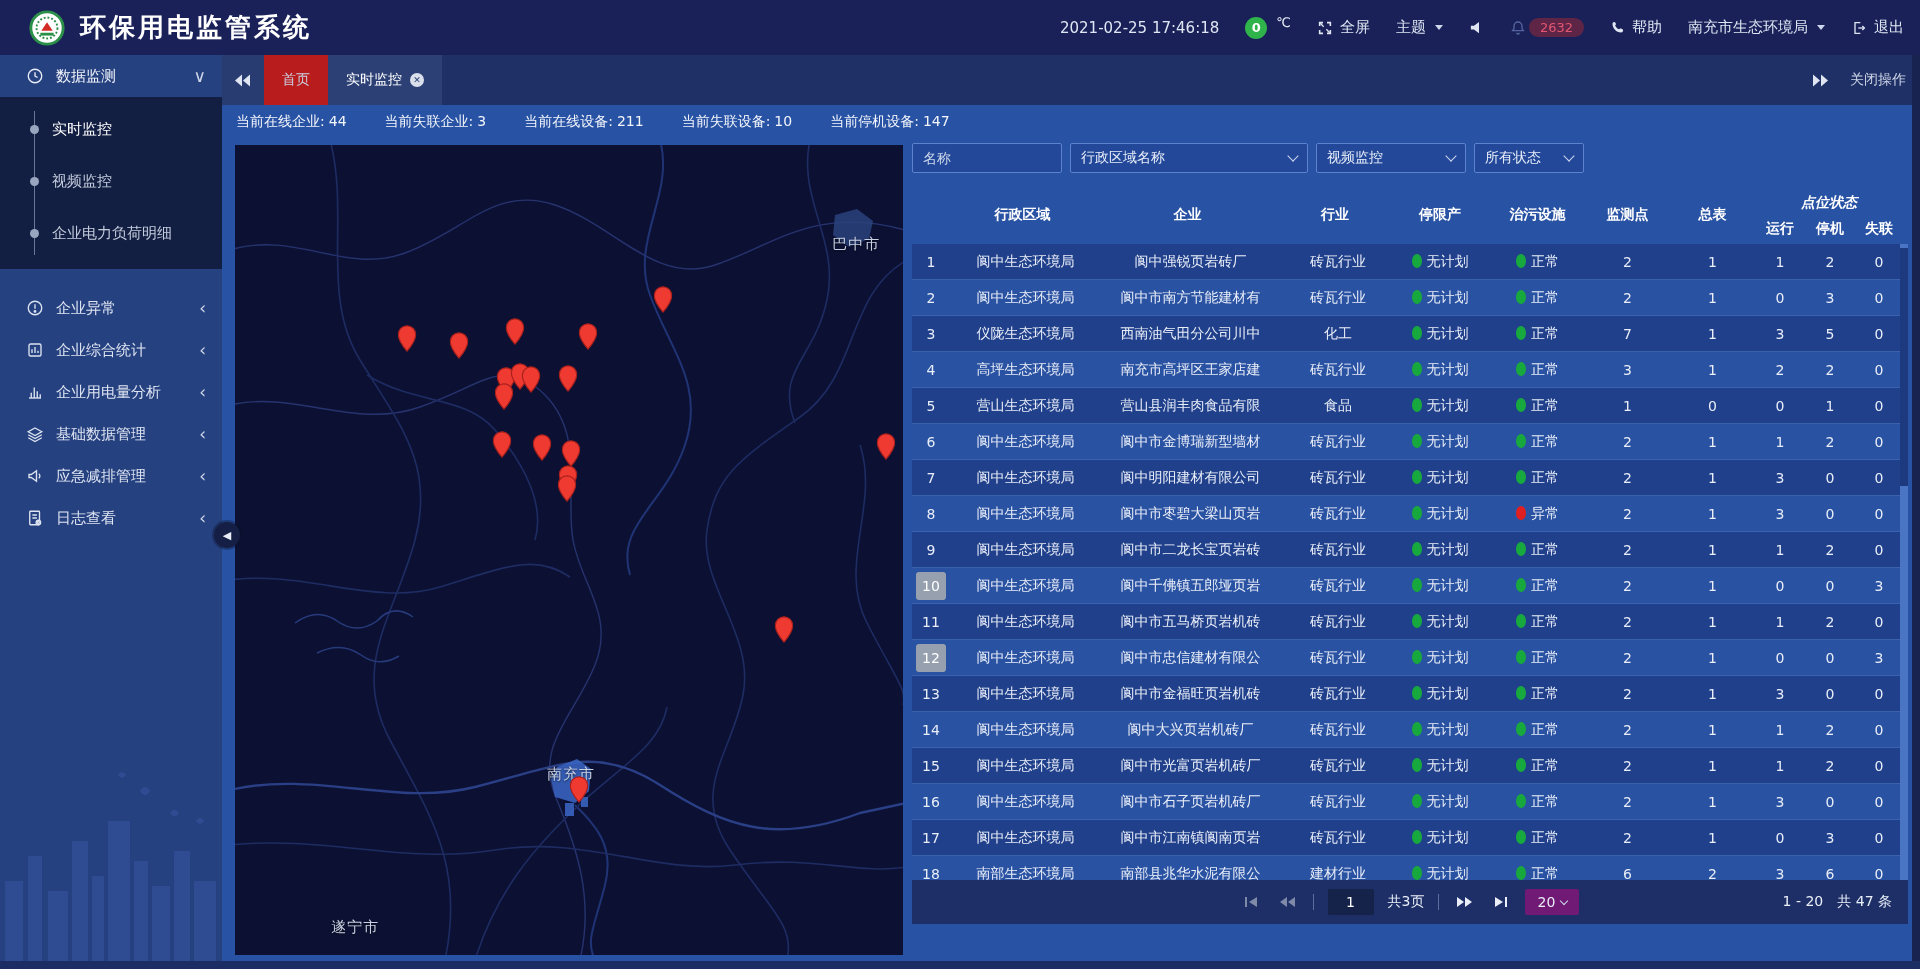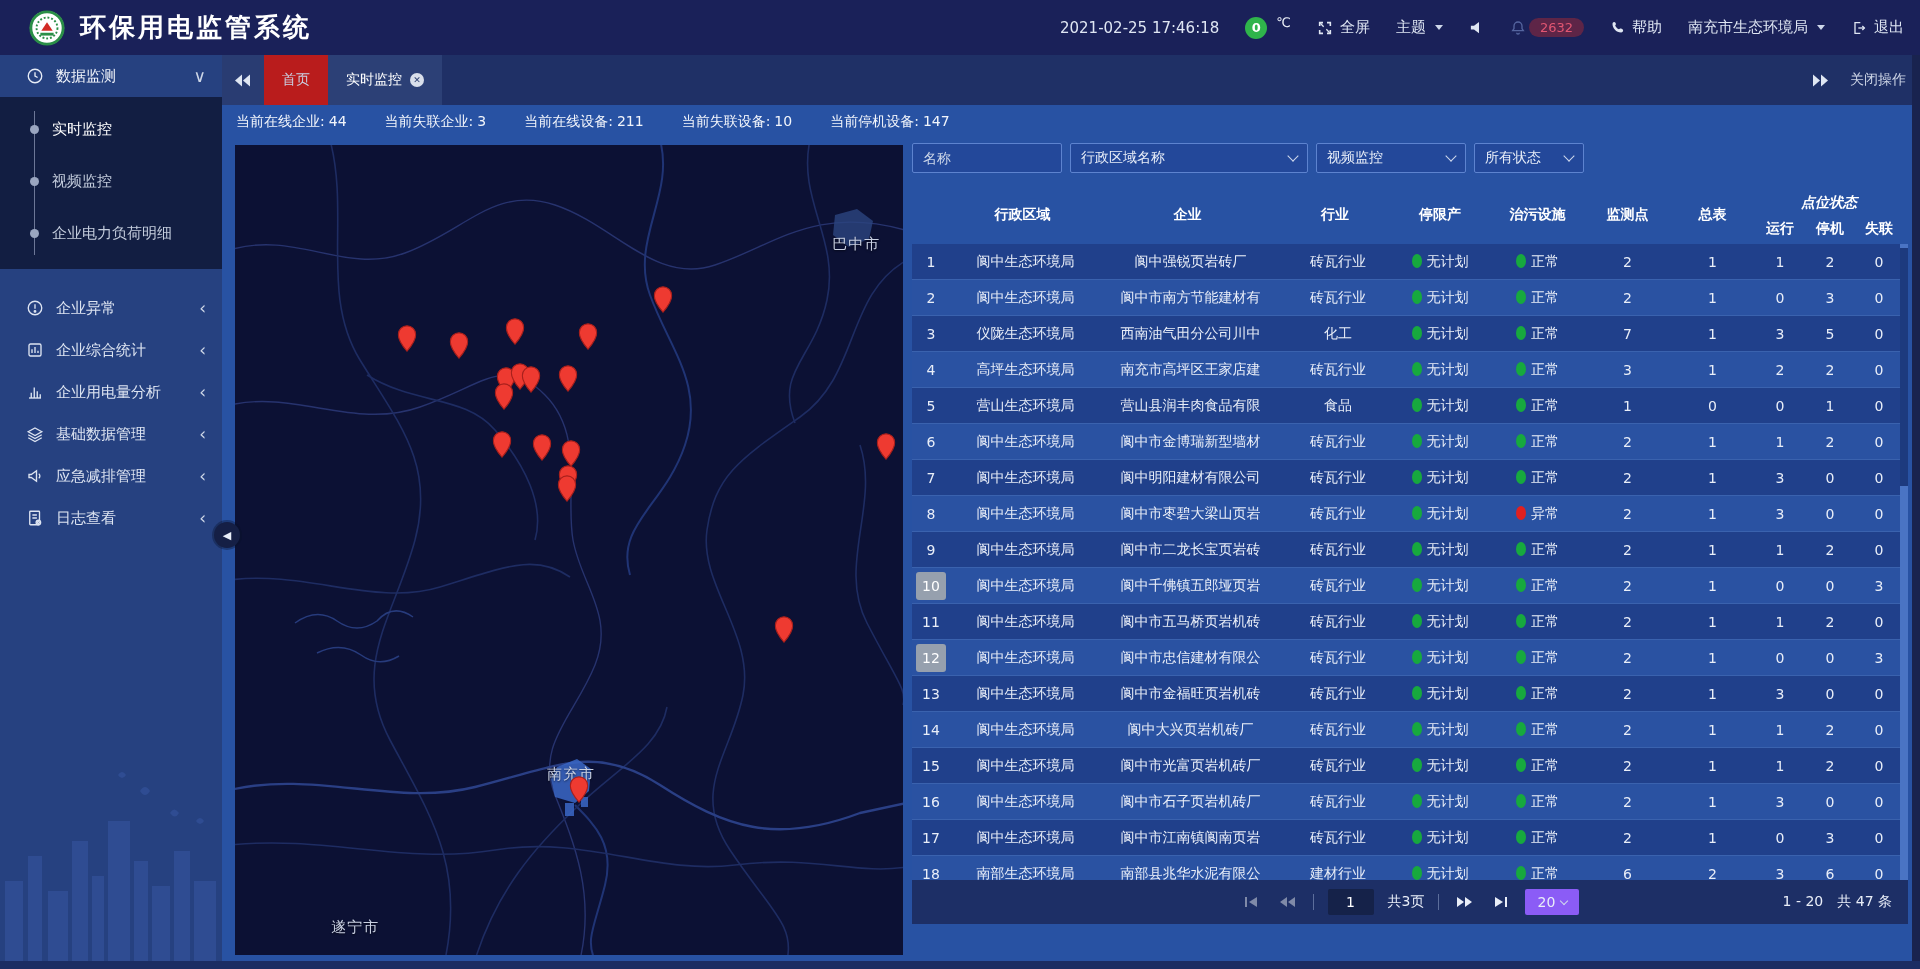--- a/index.html
+++ b/index.html
@@ -103,21 +103,21 @@
 
 
 .vscroll{position:absolute;right:0;top:101px;width:8px;height:636px;background:#4a74c4}
 .vthumb{position:absolute;left:0;top:4px;width:8px;height:238px;background:#1d3a7e}
 
 
 .pager{position:absolute;top:737px;left:0;width:996px;height:44px;background:#1d2f66;display:flex;align-items:center;justify-content:center;gap:14px;font-size:14px;color:#e9eef8}
 .pgbtn{display:flex;align-items:center;justify-content:center;width:22px;height:22px;cursor:pointer}
 .pgdiv{width:1px;height:16px;background:#8fa2c8;opacity:.55}
 .pgbox{width:46px;height:26px;background:#152249;color:#fff;display:flex;align-items:center;justify-content:center;border-radius:2px}
-.pgsize{width:54px;height:26px;background:#8b5cf6;border-radius:2px;display:flex;align-items:center;justify-content:center;gap:6px;cursor:pointer}
+.pgsize{width:54px;height:26px;background:#701a75;border-radius:2px;display:flex;align-items:center;justify-content:center;gap:6px;cursor:pointer}
 .pgsize .chevron{width:6px;height:6px;margin-top:-2px}
 .pg-range{position:absolute;right:16px;display:flex;gap:14px}
 
 
 .footer-strip{height:8px;background:#1b2d63}
 </style>
 </head>
 <body>
 
 <header class="topbar">

